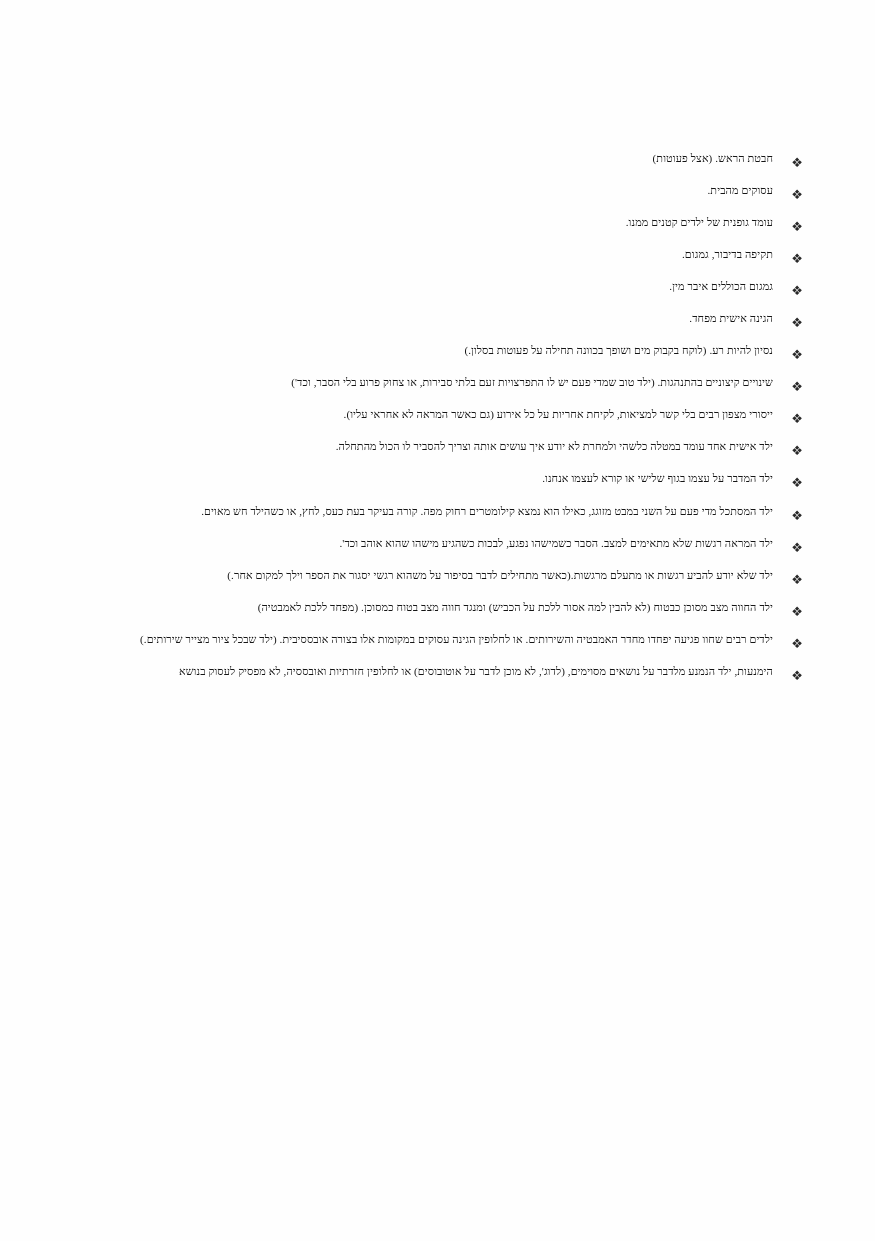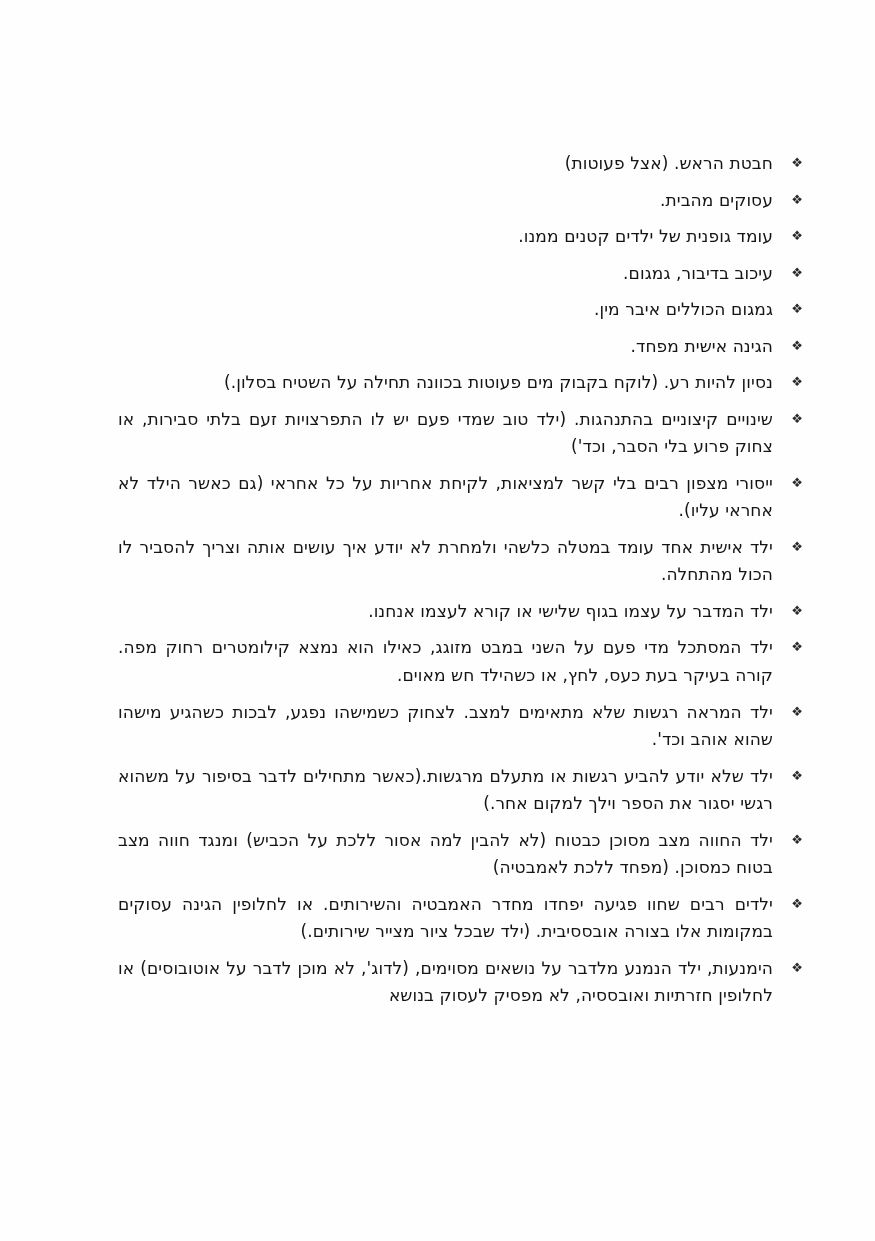--- a/index.html
+++ b/index.html
@@ -41,27 +41,28 @@
     width: 26px;
     text-align: right;
     font-size: 13px;
     line-height: 1.62;
     color: #2a2a2a;
     padding-top: 2px;
     user-select: none;
   }
   .bullet-text {
     flex: 1 1 auto;
-    font-size: 17px;
+    font-size: 11px;
     line-height: 1.62;
     text-align: justify;
     text-align-last: right;
     padding-right: 4px;
     letter-spacing: 0.1px;
     color: #151515;
+    font-family: Liberation Serif, serif;
   }
   
   .page {
     filter: saturate(0.9);
   }
 </style>
 </head>
 <body>
 
 <div class="page">
@@ -73,57 +74,57 @@
     <li class="bullet-item">
       <span class="bullet-marker">❖</span>
       <span class="bullet-text">עסוקים מהבית.</span>
     </li>
     <li class="bullet-item">
       <span class="bullet-marker">❖</span>
       <span class="bullet-text">עומד גופנית של ילדים קטנים ממנו.</span>
     </li>
     <li class="bullet-item">
       <span class="bullet-marker">❖</span>
-      <span class="bullet-text">עיכוב בדיבור, גמגום.</span>
+      <span class="bullet-text">תקיפה בדיבור, גמגום.</span>
     </li>
     <li class="bullet-item">
       <span class="bullet-marker">❖</span>
       <span class="bullet-text">גמגום הכוללים איבר מין.</span>
     </li>
     <li class="bullet-item">
       <span class="bullet-marker">❖</span>
       <span class="bullet-text">הגינה אישית מפחד.</span>
     </li>
     <li class="bullet-item">
       <span class="bullet-marker">❖</span>
-      <span class="bullet-text">נסיון להיות רע. (לוקח בקבוק מים פעוטות בכוונה תחילה על השטיח בסלון.)</span>
+      <span class="bullet-text">נסיון להיות רע. (לוקח בקבוק מים ושופך בכוונה תחילה על פעוטות בסלון.)</span>
     </li>
     <li class="bullet-item">
       <span class="bullet-marker">❖</span>
       <span class="bullet-text">שינויים קיצוניים בהתנהגות. (ילד טוב שמדי פעם יש לו התפרצויות זעם בלתי סבירות, או צחוק פרוע בלי הסבר, וכד')</span>
     </li>
     <li class="bullet-item">
       <span class="bullet-marker">❖</span>
-      <span class="bullet-text">ייסורי מצפון רבים בלי קשר למציאות, לקיחת אחריות על כל אחראי (גם כאשר הילד לא אחראי עליו).</span>
+      <span class="bullet-text">ייסורי מצפון רבים בלי קשר למציאות, לקיחת אחריות על כל אירוע (גם כאשר המראה לא אחראי עליו).</span>
     </li>
     <li class="bullet-item">
       <span class="bullet-marker">❖</span>
       <span class="bullet-text">ילד אישית אחד עומד במטלה כלשהי ולמחרת לא יודע איך עושים אותה וצריך להסביר לו הכול מהתחלה.</span>
     </li>
     <li class="bullet-item">
       <span class="bullet-marker">❖</span>
       <span class="bullet-text">ילד המדבר על עצמו בגוף שלישי או קורא לעצמו אנחנו.</span>
     </li>
     <li class="bullet-item">
       <span class="bullet-marker">❖</span>
       <span class="bullet-text">ילד המסתכל מדי פעם על השני במבט מזוגג, כאילו הוא נמצא קילומטרים רחוק מפה. קורה בעיקר בעת כעס, לחץ, או כשהילד חש מאוים.</span>
     </li>
     <li class="bullet-item">
       <span class="bullet-marker">❖</span>
-      <span class="bullet-text">ילד המראה רגשות שלא מתאימים למצב. לצחוק כשמישהו נפגע, לבכות כשהגיע מישהו שהוא אוהב וכד'.</span>
+      <span class="bullet-text">ילד המראה רגשות שלא מתאימים למצב. הסבר כשמישהו נפגע, לבכות כשהגיע מישהו שהוא אוהב וכד'.</span>
     </li>
     <li class="bullet-item">
       <span class="bullet-marker">❖</span>
       <span class="bullet-text">ילד שלא יודע להביע רגשות או מתעלם מרגשות.(כאשר מתחילים לדבר בסיפור על משהוא רגשי יסגור את הספר וילך למקום אחר.)</span>
     </li>
     <li class="bullet-item">
       <span class="bullet-marker">❖</span>
       <span class="bullet-text">ילד החווה מצב מסוכן כבטוח (לא להבין למה אסור ללכת על הכביש) ומנגד חווה מצב בטוח כמסוכן. (מפחד ללכת לאמבטיה)</span>
     </li>
     <li class="bullet-item">

